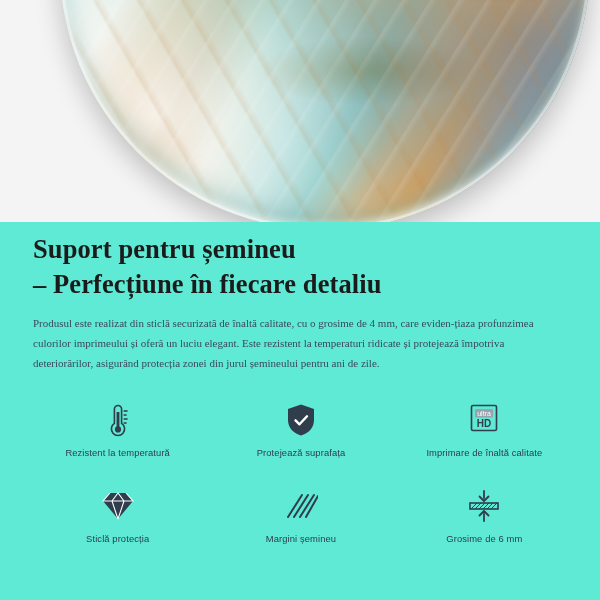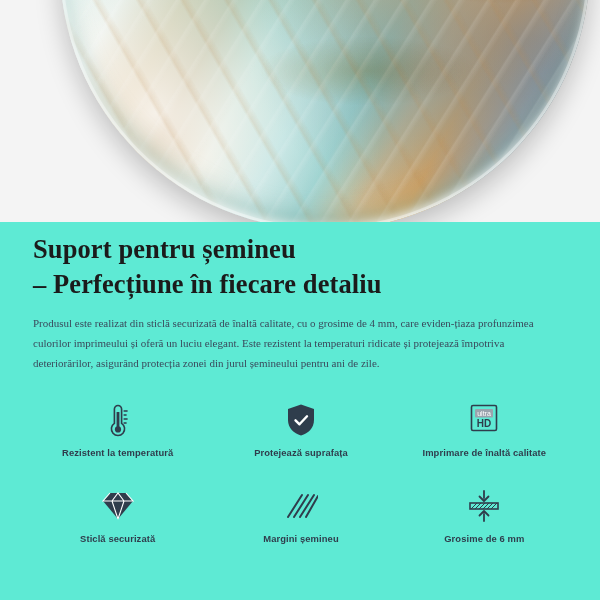--- a/index.html
+++ b/index.html
@@ -130,21 +130,20 @@
     display: flex;
     align-items: center;
     justify-content: center;
     margin-bottom: 7px;
   }
   .feature .cap {
     font-size: 9.4px;
     color: #2f3d4c;
     text-align: center;
     letter-spacing: .1px;
-    font-weight: bold;
   }
   svg { display: block; }
 </style>
 </head>
 <body>
 
 <div class="page">
 
   <div class="hero">
     <div class="disc">
@@ -198,21 +197,21 @@
       <span class="cap">Imprimare de înaltă calitate</span>
     </div>
 
     <div class="feature">
       <span class="ico">
         <svg width="36" height="32" viewBox="0 0 36 32">
           <path d="M10 3h16l7 8-15 18L3 11l7-8z" fill="#2f3d4c"></path>
           <path d="M10 3l-7 8h30l-7-8M18 29L12 11l6-8 6 8-6 18" fill="none" stroke="#ffffff" stroke-width="1.1"></path>
         </svg>
       </span>
-      <span class="cap">Sticlă securizată</span>
+      <span class="cap">Sticlă protecția</span>
     </div>
 
     <div class="feature">
       <span class="ico">
         <svg width="34" height="30" viewBox="0 0 34 30">
           <path d="M4 26 L18 4 M10 26 L24 4 M16 26 L30 4 M22 26 L34 5" fill="none" stroke="#2f3d4c" stroke-width="2" stroke-linecap="round"></path>
         </svg>
       </span>
       <span class="cap">Margini șemineu</span>
     </div>

